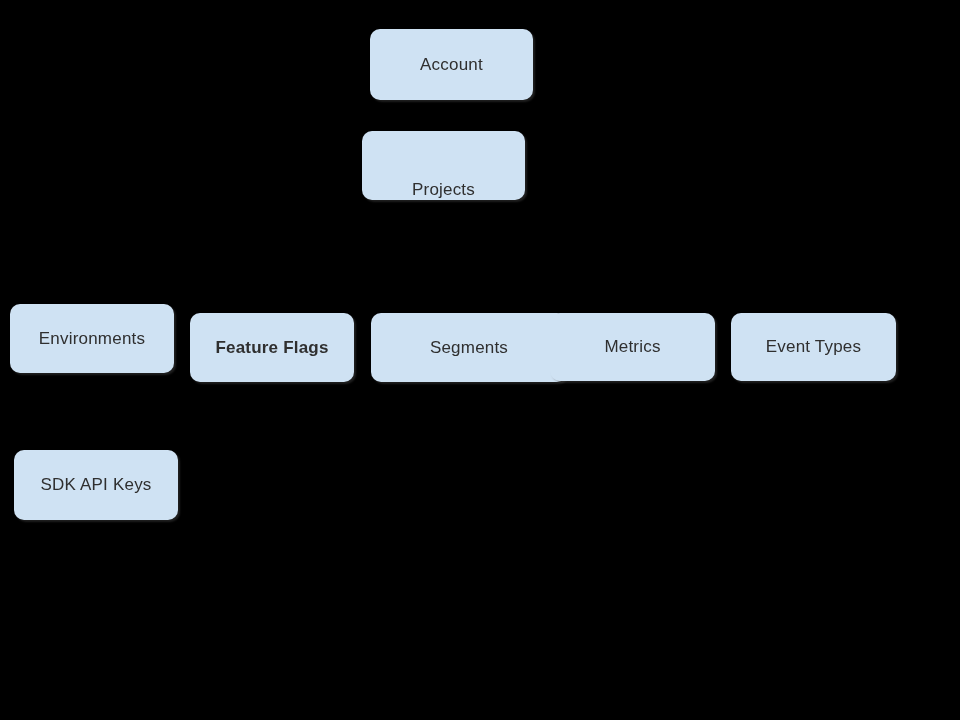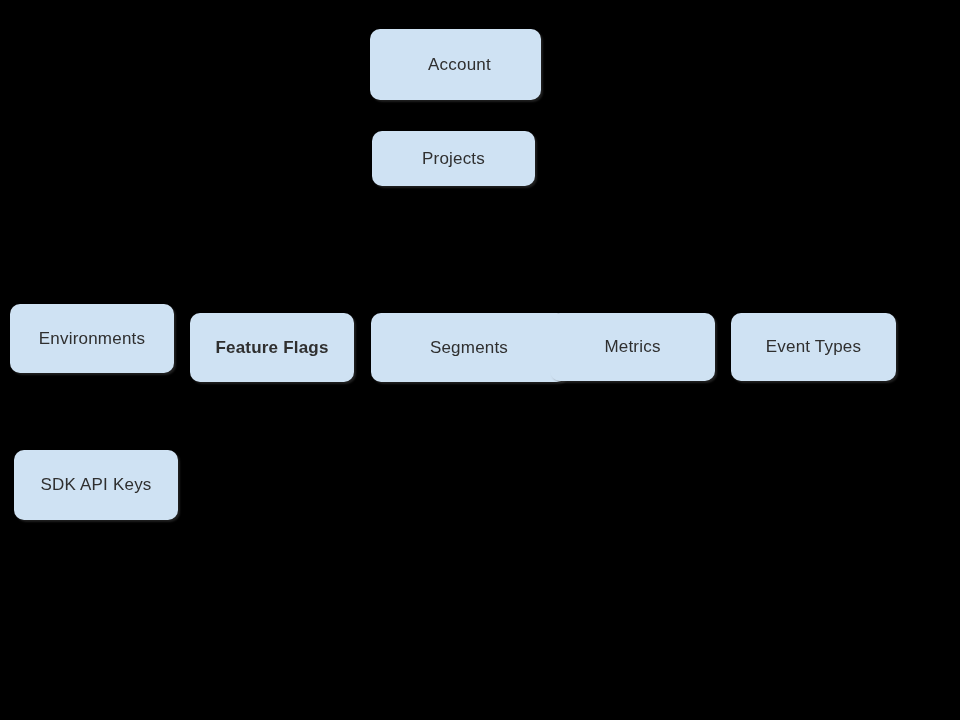--- a/index.html
+++ b/index.html
@@ -25,22 +25,22 @@
     border-radius: 10px;
     display: flex;
     align-items: center;
     justify-content: center;
     color: #2f2f2f;
     font-size: 17px;
     letter-spacing: 0.2px;
     box-shadow: 2px 2px 2px rgba(90, 90, 90, 0.35);
   }
   
-  .node-account      { left: 370px; top:  29px; width: 163px; height: 71px; padding-left: 8px; }
-  .node-projects     { left: 372px; top: 131px; width: 163px; height: 55px; }
+  .node-account      { left: 370px; top:  29px; width: 163px; height: 71px; }
+  .node-projects     { left: 362px; top: 131px; width: 163px; height: 69px; align-items: flex-end; }
   .node-environments { left:  10px; top: 304px; width: 164px; height: 69px; }
   .node-feature-flags{ left: 190px; top: 313px; width: 164px; height: 69px; font-weight: bold; }
   .node-segments     { left: 371px; top: 313px; width: 196px; height: 69px; }
   .node-metrics      { left: 550px; top: 313px; width: 165px; height: 68px; }
   .node-event-types  { left: 731px; top: 313px; width: 165px; height: 68px; }
   .node-sdk-api-keys { left:  14px; top: 450px; width: 164px; height: 70px; }
   .node-label {
     pointer-events: none;
   }
 </style>

